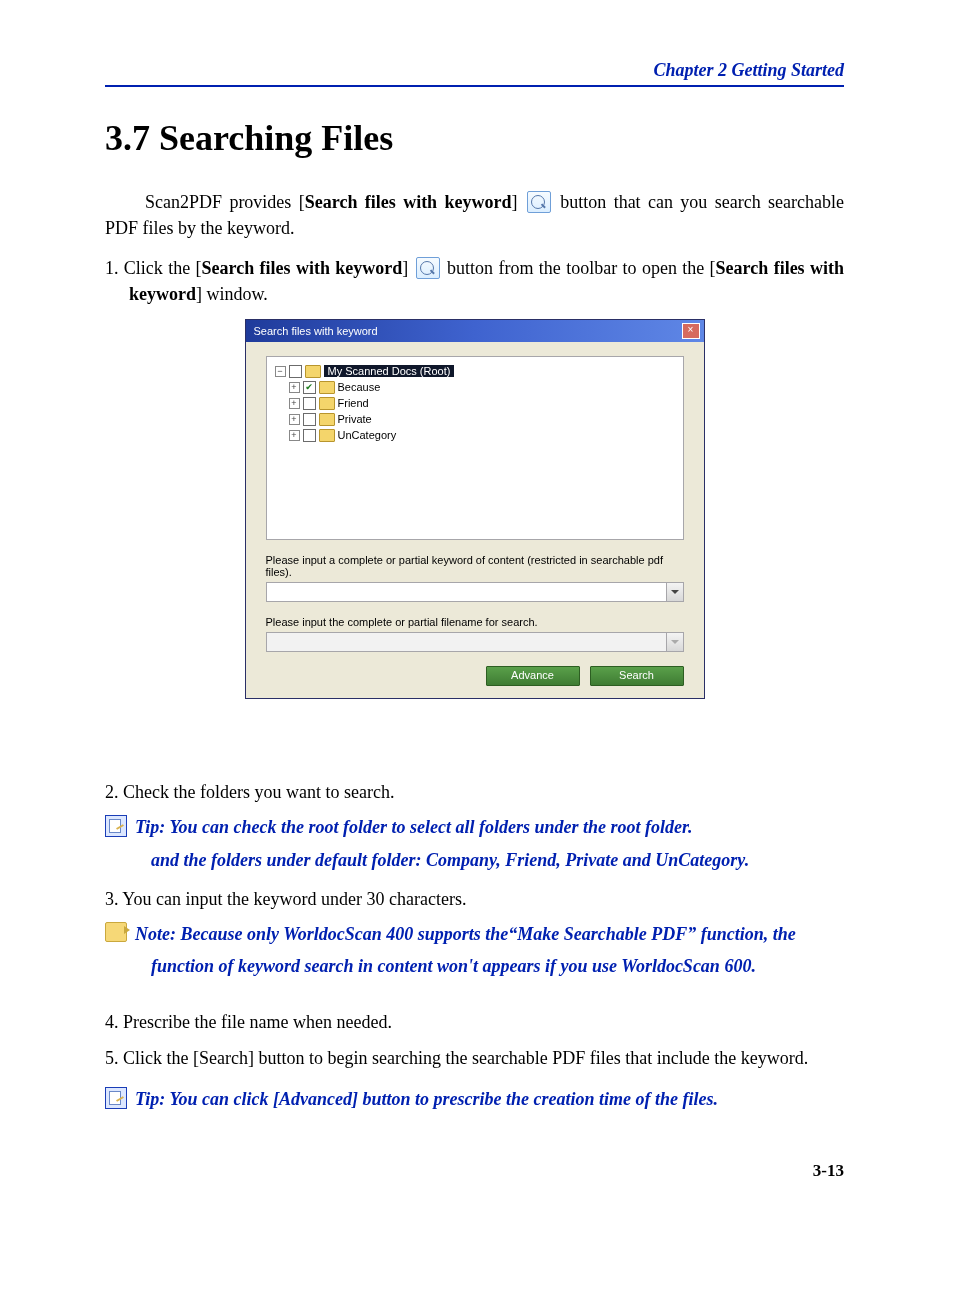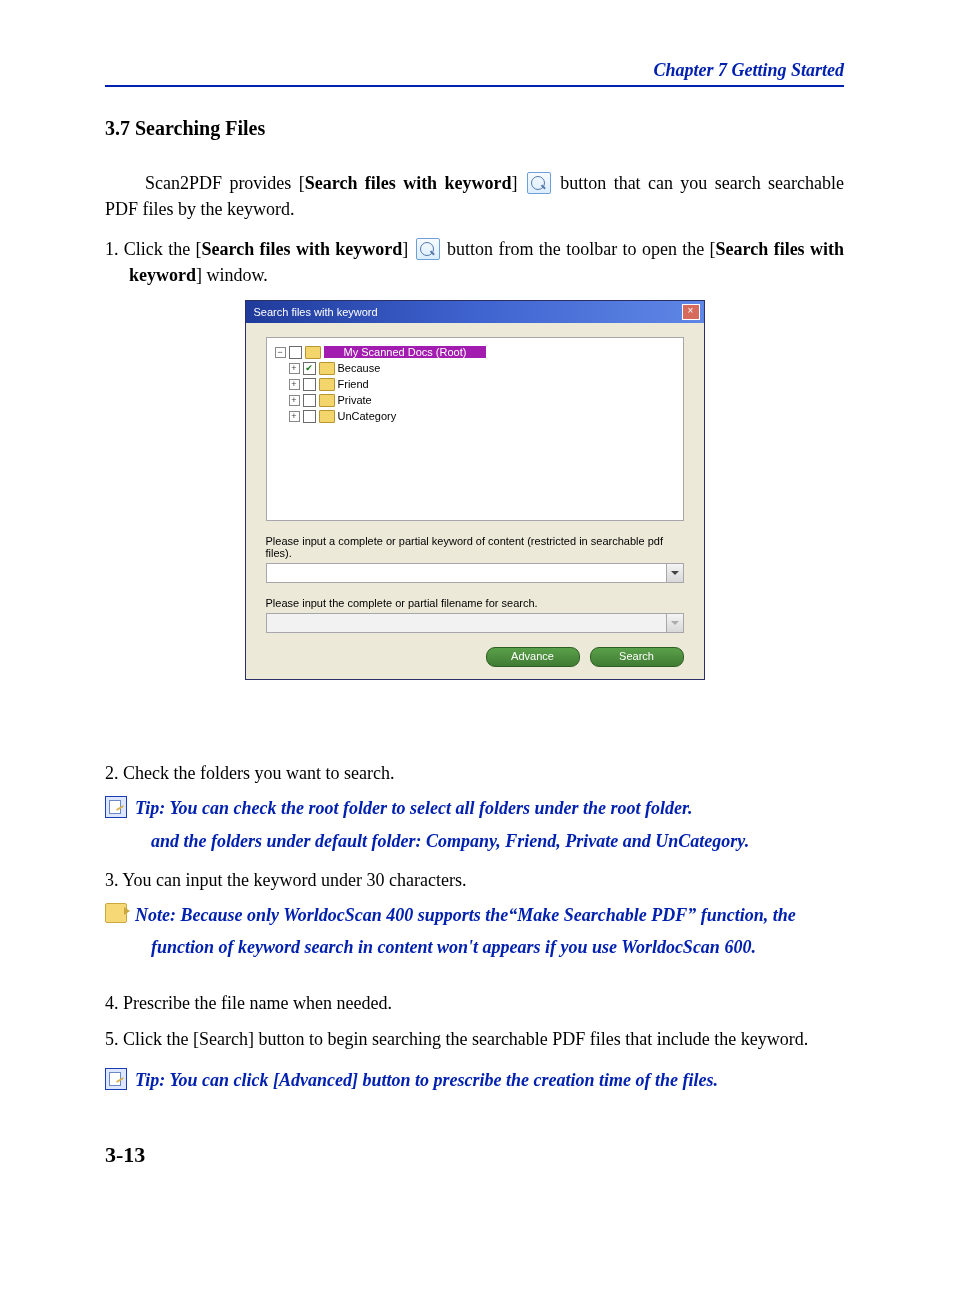--- a/index.html
+++ b/index.html
@@ -21,21 +21,21 @@
     text-align: right;
     margin-bottom: 30px;
   }
   .header-text {
     font-weight: bold;
     font-style: italic;
     color: #0020b0;
     font-size: 18px;
   }
   .section-title {
-    font-size: 20px;
+    font-size: 36px;
     font-weight: bold;
     margin: 10px 0 30px 0;
   }
   .body-text {
     font-size: 18px;
     line-height: 1.45;
     text-align: justify;
   }
   .intro { text-indent: 40px; margin: 0 0 14px 0; }
   .step { margin: 10px 0 10px 0; padding-left: 24px; text-indent: -24px; }
@@ -116,23 +116,23 @@
   }
   .callout-text {
     font-style: italic;
     font-weight: bold;
     color: #0020b0;
     font-size: 18px;
     line-height:1.35;
   }
   .callout-continue{ padding-left:46px; }
   .page-number{
-    text-align:left;
+    text-align:right;
     font-weight:bold;
-    font-size:22px;
+    font-size:17px;
     margin-top:50px;
   }
 
   
   .dialog-wrap{
     width:460px;
     margin:12px auto 80px auto;
   }
   .dialog{
     border:1px solid #2a2f66;
@@ -200,23 +200,23 @@
     line-height:9px;
   }
   .fld{
     width:14px;height:11px;
     background:#f4d56b;
     border:1px solid #b8952d;
     border-radius:1px;
   }
   .tree-label{ font-size:11px; }
   .tree-label.sel{
-    background:#a21caf;
+    background:#0f172a;
     color:#fff;
-    padding:0 20px;
+    padding:0 4px;
   }
   .indent1{ margin-left:14px; }
   .field-label{
     margin-top:14px;
     font-size:11px;
     color:#000;
   }
   .combo{
     display:flex;
     margin-top:4px;
@@ -245,37 +245,37 @@
   .caret.dim{ border-top-color:#aaa; }
   .btn-row{
     display:flex;
     justify-content:flex-end;
     gap:10px;
     margin-top:14px;
   }
   .pill-btn{
     min-width:72px;
     height:18px;
-    border-radius:9px;
+    border-radius:1px;
     background:linear-gradient(#5aa04a,#3f7c33);
     border:1px solid #2d5e22;
     color:#fff;
     font-size:11px;
     text-align:center;
     line-height:16px;
     padding:0 10px;
   }
 </style>
 </head>
 <body>
 
 <div class="page">
 
   <div class="header-line">
-    <span class="header-text">Chapter 7  Getting Started</span>
+    <span class="header-text">Chapter 2  Getting Started</span>
   </div>
 
   <div class="section-title">3.7 Searching Files</div>
 
   <p class="body-text intro">
     <span>Scan2PDF provides [</span><span class="bold">Search files with keyword</span><span>] </span><span class="inline-icon"></span><span> button that can you search searchable PDF files by the keyword.</span>
   </p>
 
   <p class="body-text step">
     <span>1. Click the [</span><span class="bold">Search files with keyword</span><span>] </span><span class="inline-icon"></span><span> button from the toolbar to open the [</span><span class="bold">Search files with keyword</span><span>] window.</span>

